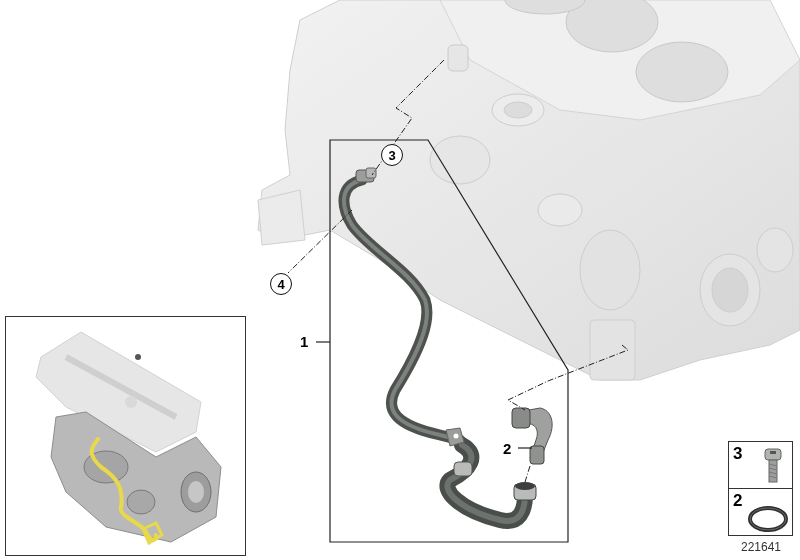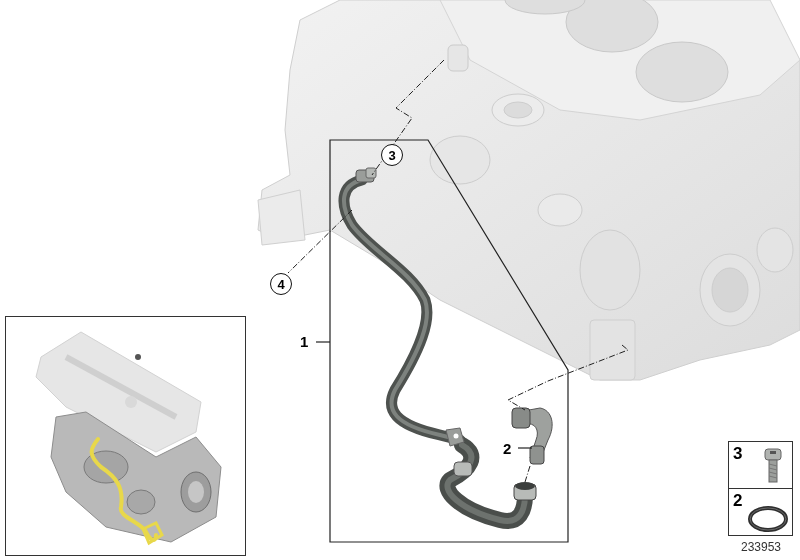--- a/index.html
+++ b/index.html
@@ -134,13 +134,13 @@
     </svg>
   </div>
   <div class="legend-cell bottom">
     <span class="legend-num">2</span>
     <svg style="position:absolute; left:18px; top:16px;" width="42" height="28" viewBox="0 0 42 28">
       <ellipse cx="21" cy="14" rx="18" ry="11" fill="none" stroke="#2f2f2f" stroke-width="4"></ellipse>
       <ellipse cx="21" cy="14" rx="18" ry="11" fill="none" stroke="#6a6a6a" stroke-width="1"></ellipse>
     </svg>
   </div>
 </div>
-<div class="diagram-id">233953</div>
+<div class="diagram-id">221641</div>
 
 </body></html>

